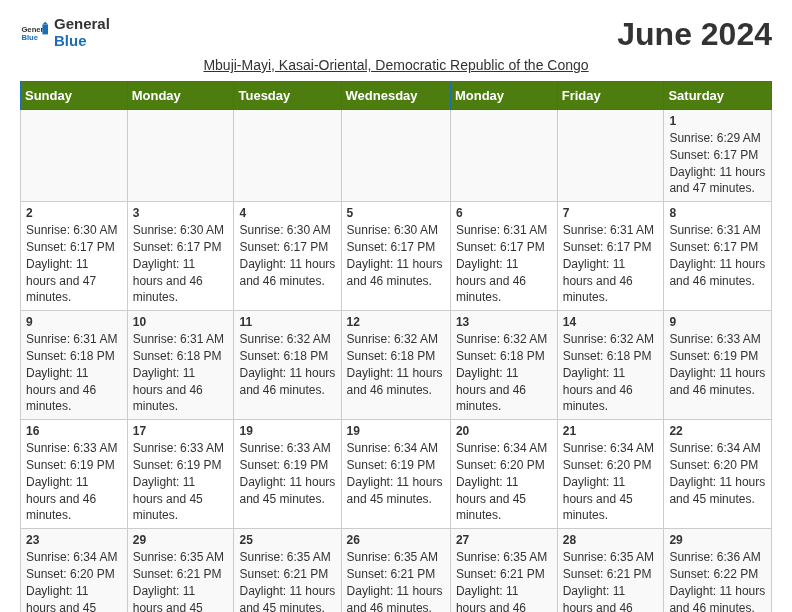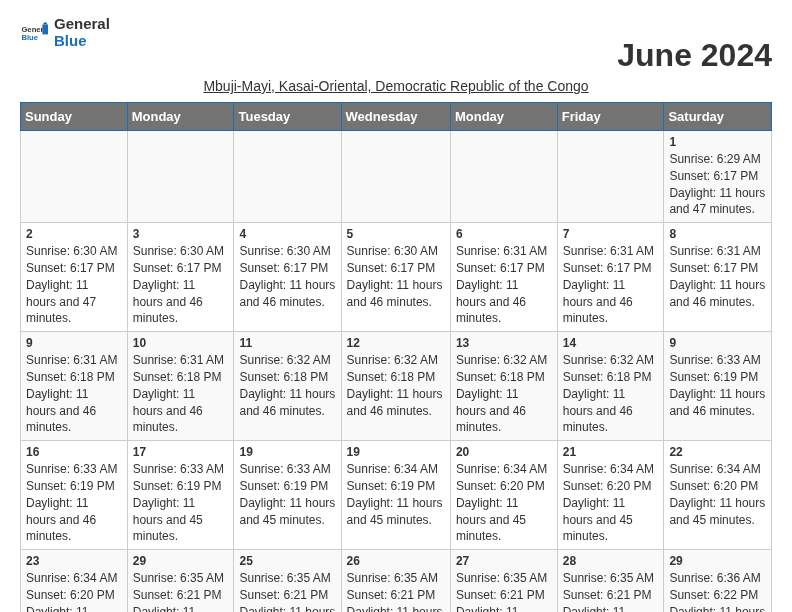--- a/index.html
+++ b/index.html
@@ -30,21 +30,20 @@
     .logo-blue { color: #1a6eb5; font-weight: bold; }
     .logo-icon {
       width: 28px;
       height: 28px;
     }
     .month-title {
       font-size: 32px;
       font-weight: bold;
       color: #333;
       text-align: right;
-      margin-top: 21px;
     }
     .subtitle {
       text-align: center;
       font-size: 14px;
       color: #333;
       margin-bottom: 8px;
       text-decoration: underline;
     }
     .calendar {
       width: 100%;
@@ -78,21 +77,21 @@
     .cell-info {
       font-size: 12px;
       line-height: 1.4;
       color: #333;
     }
     .empty-cell {
       background: #f9f9f9;
     }
     tr:nth-child(odd) td { background: #f9f9f9; }
     tr:nth-child(even) td { background: #fff; }
-    .calendar thead tr th { background: #737373; }
+    .calendar thead tr th { background: #4d7c0f; }
   </style>
 </head>
 <body>
 
 <div class="header-row">
   <div class="logo">
     <svg class="logo-icon" viewBox="0 0 40 40" xmlns="http://www.w3.org/2000/svg">
       <text x="2" y="18" font-size="11" font-family="Arial" fill="#333" font-weight="bold">General</text>
       <text x="2" y="30" font-size="11" font-family="Arial" fill="#1a6eb5" font-weight="bold">Blue</text>
       <polygon points="32,8 40,8 40,22 32,22" fill="#1a6eb5"></polygon>

